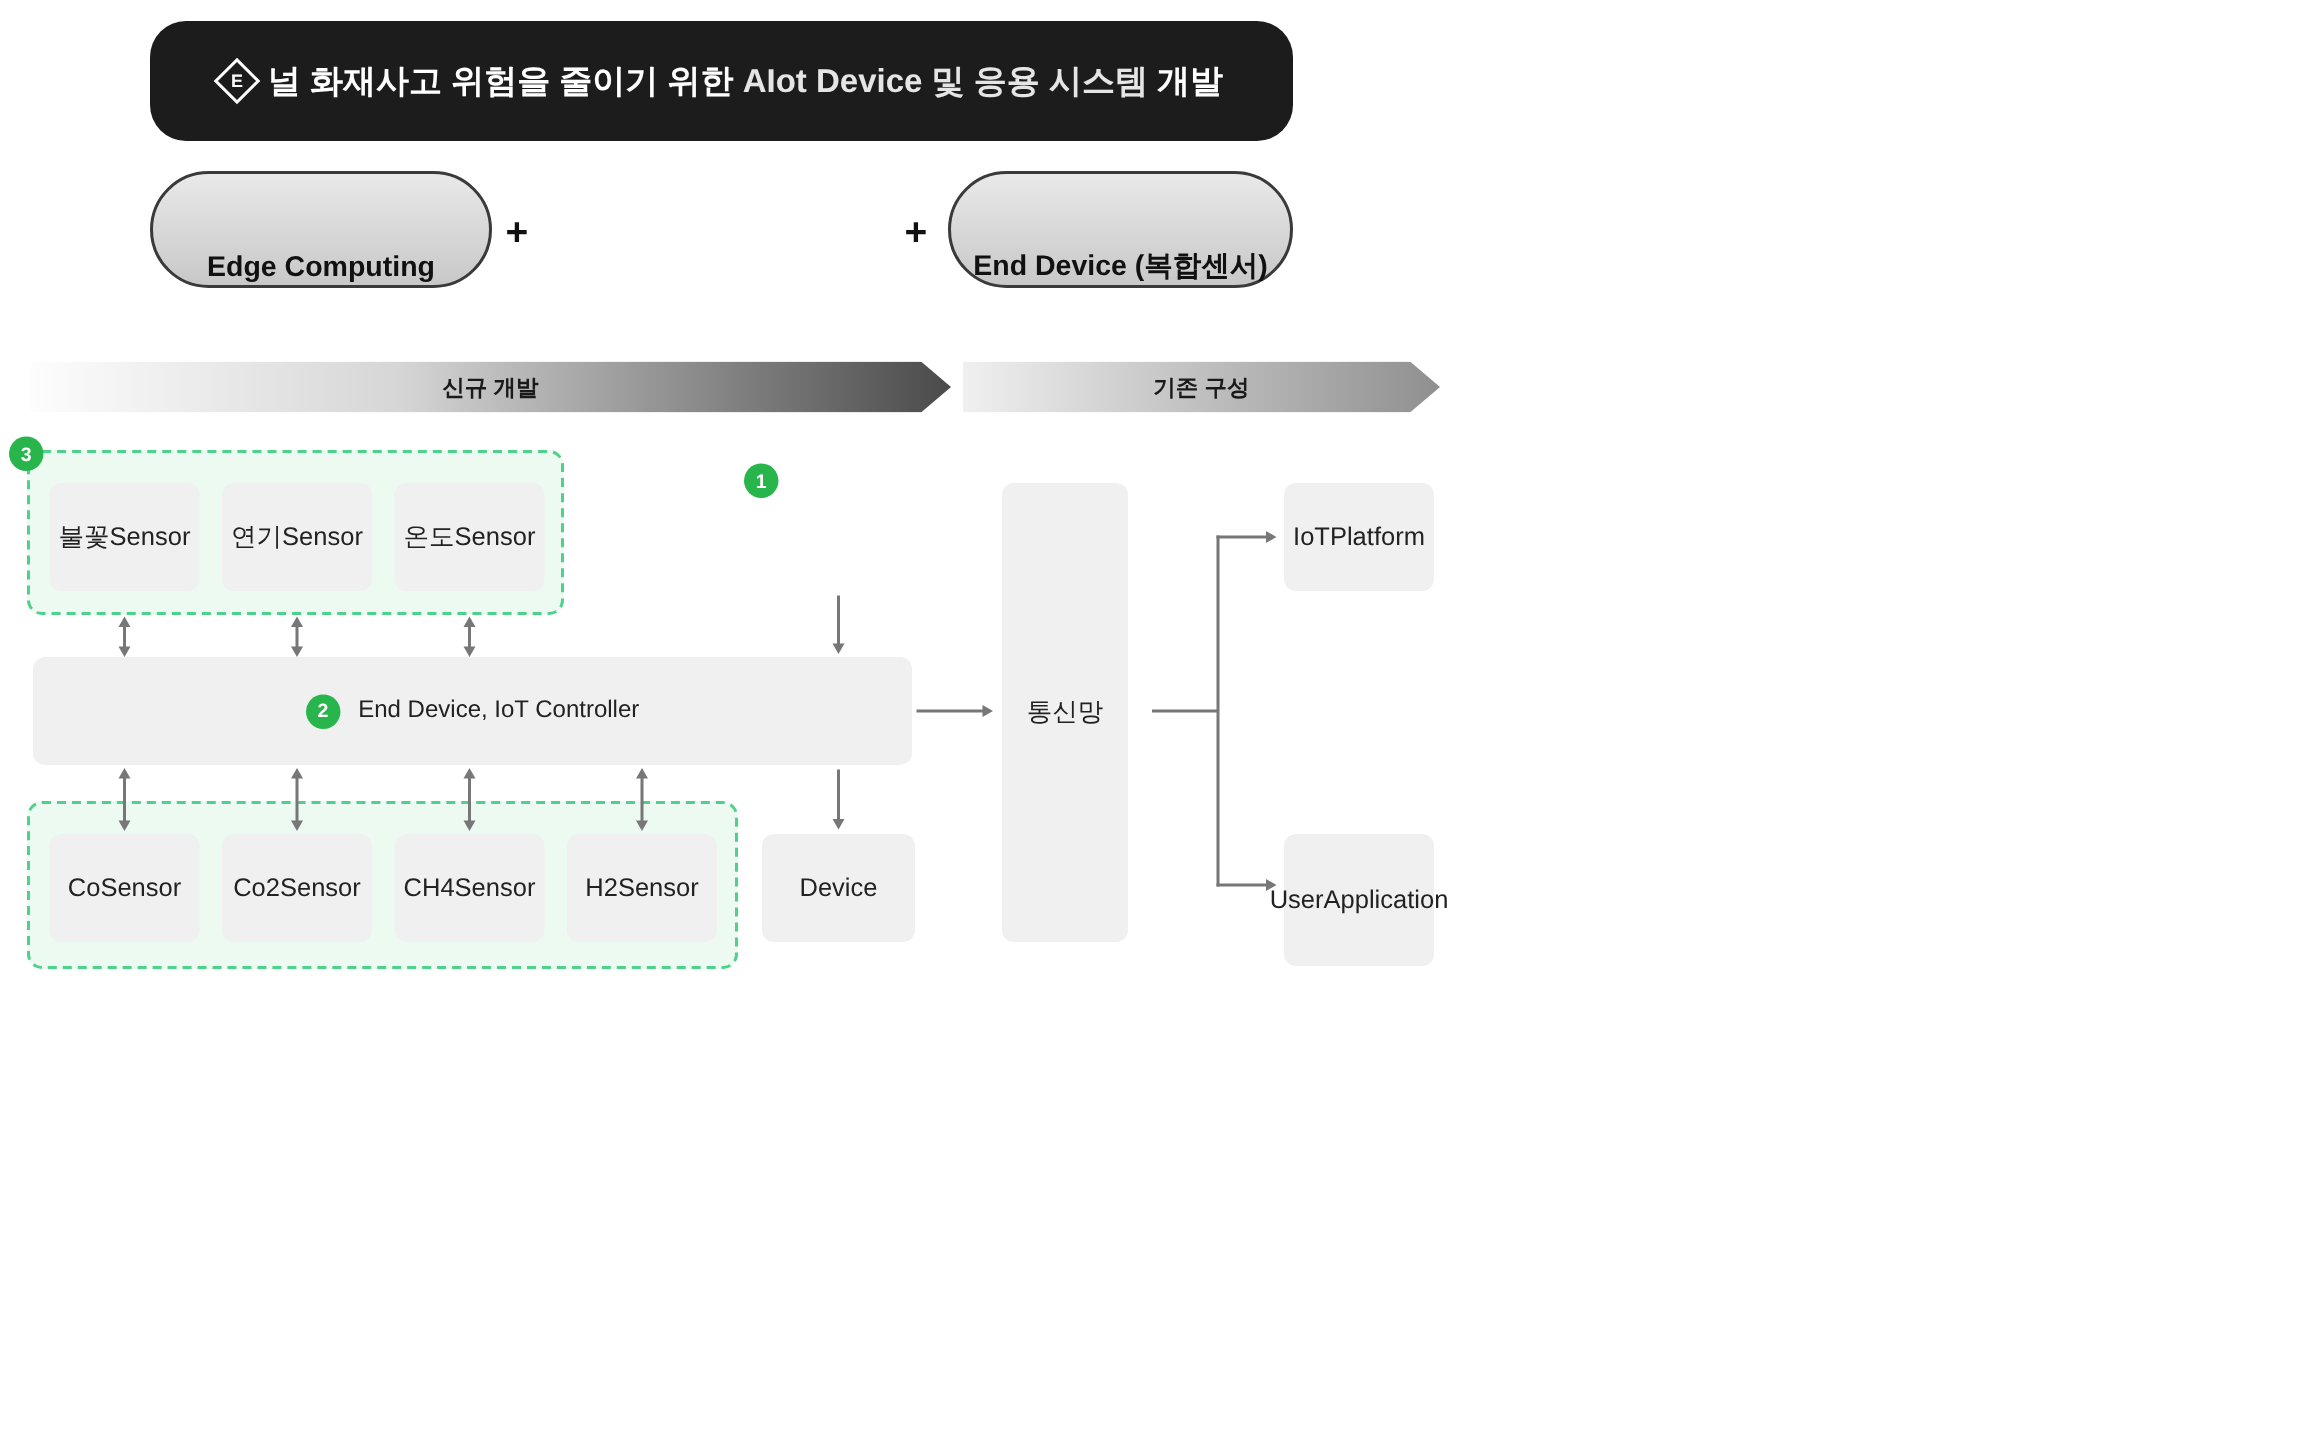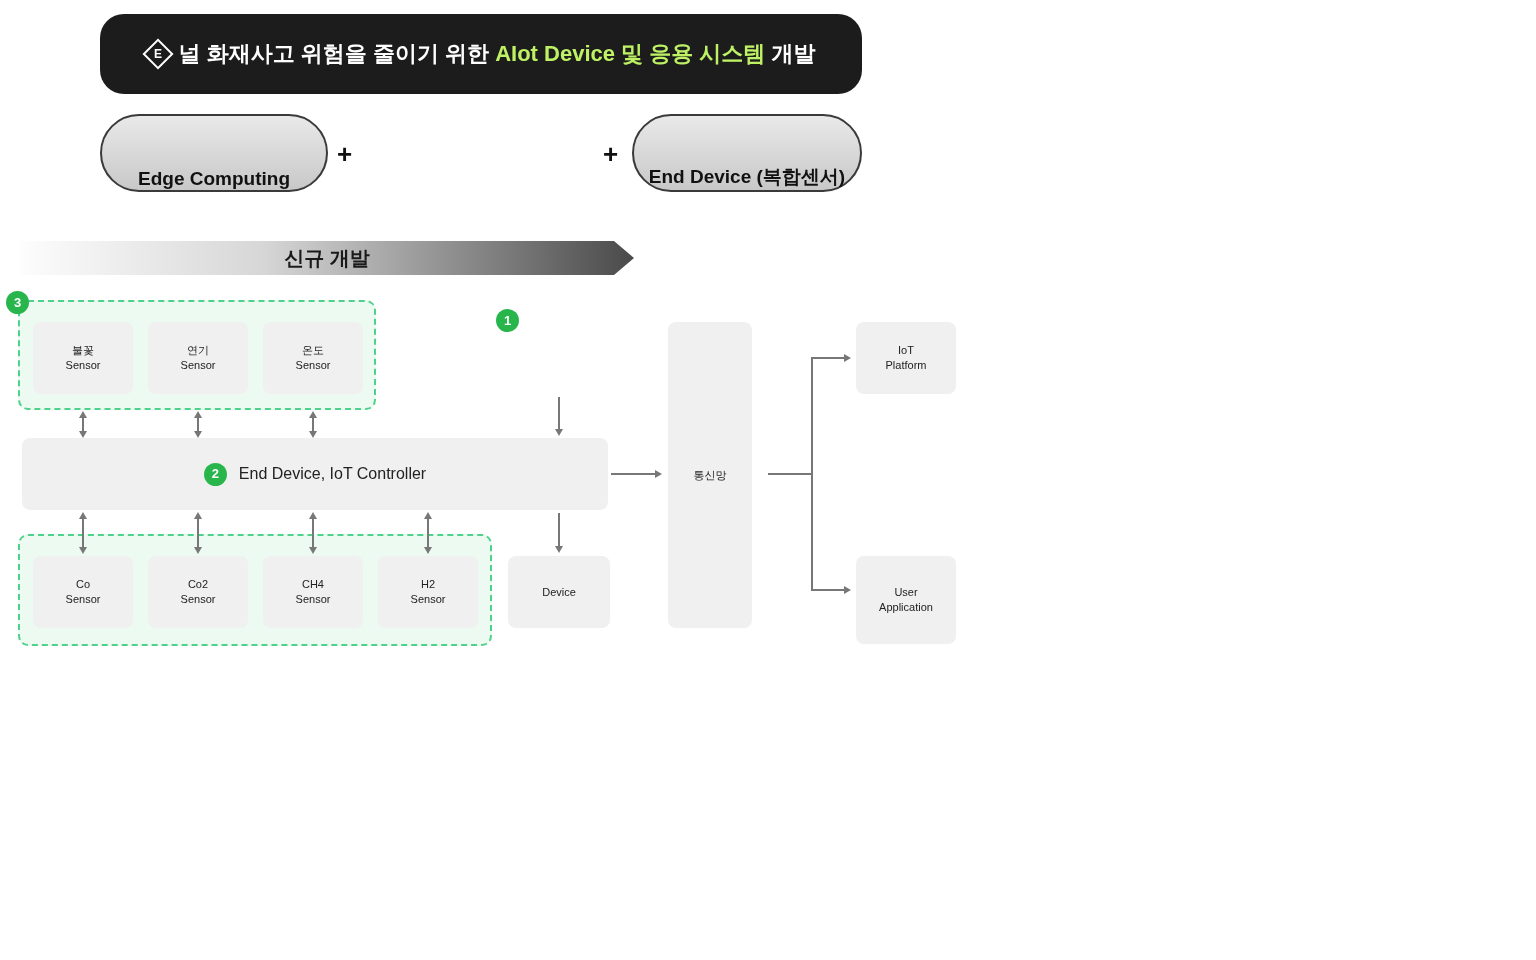--- a/index.html
+++ b/index.html
@@ -4,48 +4,48 @@
 <style>
   * { margin:0; padding:0; box-sizing:border-box; }
   html,body { background:#fff; }
   body { font-family:"Liberation Sans","DejaVu Sans",sans-serif; color:#1a1a1a; }
   .stage { position:relative; width:1536px; height:960px; background:#fff; overflow:hidden; }
 
   
   .banner { position:absolute; left:100px; top:14px; width:762px; height:80px;
             background:#1c1c1c; border-radius:24px; display:flex; align-items:center;
             justify-content:center; color:#fff; font-size:22px; font-weight:bold; }
-  .banner .green { color:#bef264;margin-top:40px; }
+  .banner .green { color:#e5e5e5;margin-top:40px; }
   .logo { width:22px; height:22px; border:2px solid #fff; transform:rotate(45deg);
           display:flex; align-items:center; justify-content:center; margin-right:10px; flex:0 0 auto; }
   .logo span { transform:rotate(-45deg); font-size:12px; font-weight:bold; color:#fff; }
 
   
   .pill { position:absolute; top:114px; height:78px; border:2px solid #3a3a3a; border-radius:44px;
           background:linear-gradient(180deg,#e9e9e9,#c8c8c8); display:flex; align-items:flex-end;
           justify-content:center; font-size:19px; font-weight:600; color:#111; }
   .plus { position:absolute; top:139px; font-size:26px; font-weight:bold; color:#111; }
 
   
   .ribbon { position:absolute; top:241px; height:34px; display:flex; align-items:center;
-            justify-content:center; font-size:20px; font-weight:bold; color:#1a1a1a; }
+            justify-content:center; font-size:15px; font-weight:bold; color:#1a1a1a; }
   .ribbon.r1 { left:20px; width:614px;
                background:linear-gradient(90deg,#fdfdfd 0%,#d6d6d6 40%,#4a4a4a 100%);
                clip-path:polygon(0 0, calc(100% - 20px) 0, 100% 50%, calc(100% - 20px) 100%, 0 100%); }
   .ribbon.r2 { left:642px; width:318px;
                background:linear-gradient(90deg,#f0f0f0 0%,#8f8f8f 100%);
                clip-path:polygon(0 0, calc(100% - 20px) 0, 100% 50%, calc(100% - 20px) 100%, 0 100%); }
 
   
   .group { position:absolute; border:2px dashed #4ed18a; background:#ecfaf1; border-radius:10px; }
 
   
   .node { position:absolute; background:#f0f0f0; border-radius:8px; display:flex;
-          flex-direction:column; align-items:center; justify-content:center;
-          font-size:11px; line-height:1.35; color:#222; text-align:center; }
+          flex-direction:row; align-items:center; justify-content:center;
+          font-size:17px; line-height:1.35; color:#222; text-align:center; }
   .node.controller { flex-direction:row; gap:12px; font-size:16px; }
 
   
   .badge { position:absolute; width:23px; height:23px; border-radius:50%; background:#28b64c;
            color:#fff; font-size:13px; font-weight:bold; display:flex; align-items:center;
            justify-content:center; }
   .badge.inline { position:static; flex:0 0 auto; }
 
   
   .line { position:absolute; background:#777; }
@@ -70,20 +70,23 @@
     <span>Edge Computing</span>
   </div>
   <div class="plus" style="left:337px">+</div>
   <div class="plus" style="left:603px">+</div>
   <div class="pill" style="left:632px;width:230px">
     <span>End Device (복합센서)</span>
   </div>
 
   <div class="ribbon r1">
     <span>신규 개발</span>
+  </div>
+  <div class="ribbon r2">
+    <span>기존 구성</span>
   </div>
 
   <div class="group" style="left:18px;top:300px;width:358px;height:110px"></div>
   <div class="badge" style="left:6px;top:291px">3</div>
 
   <div class="node" style="left:33px;top:322px;width:100px;height:72px">
     <span>불꽃</span>
     <span>Sensor</span>
   </div>
   <div class="node" style="left:148px;top:322px;width:100px;height:72px">

